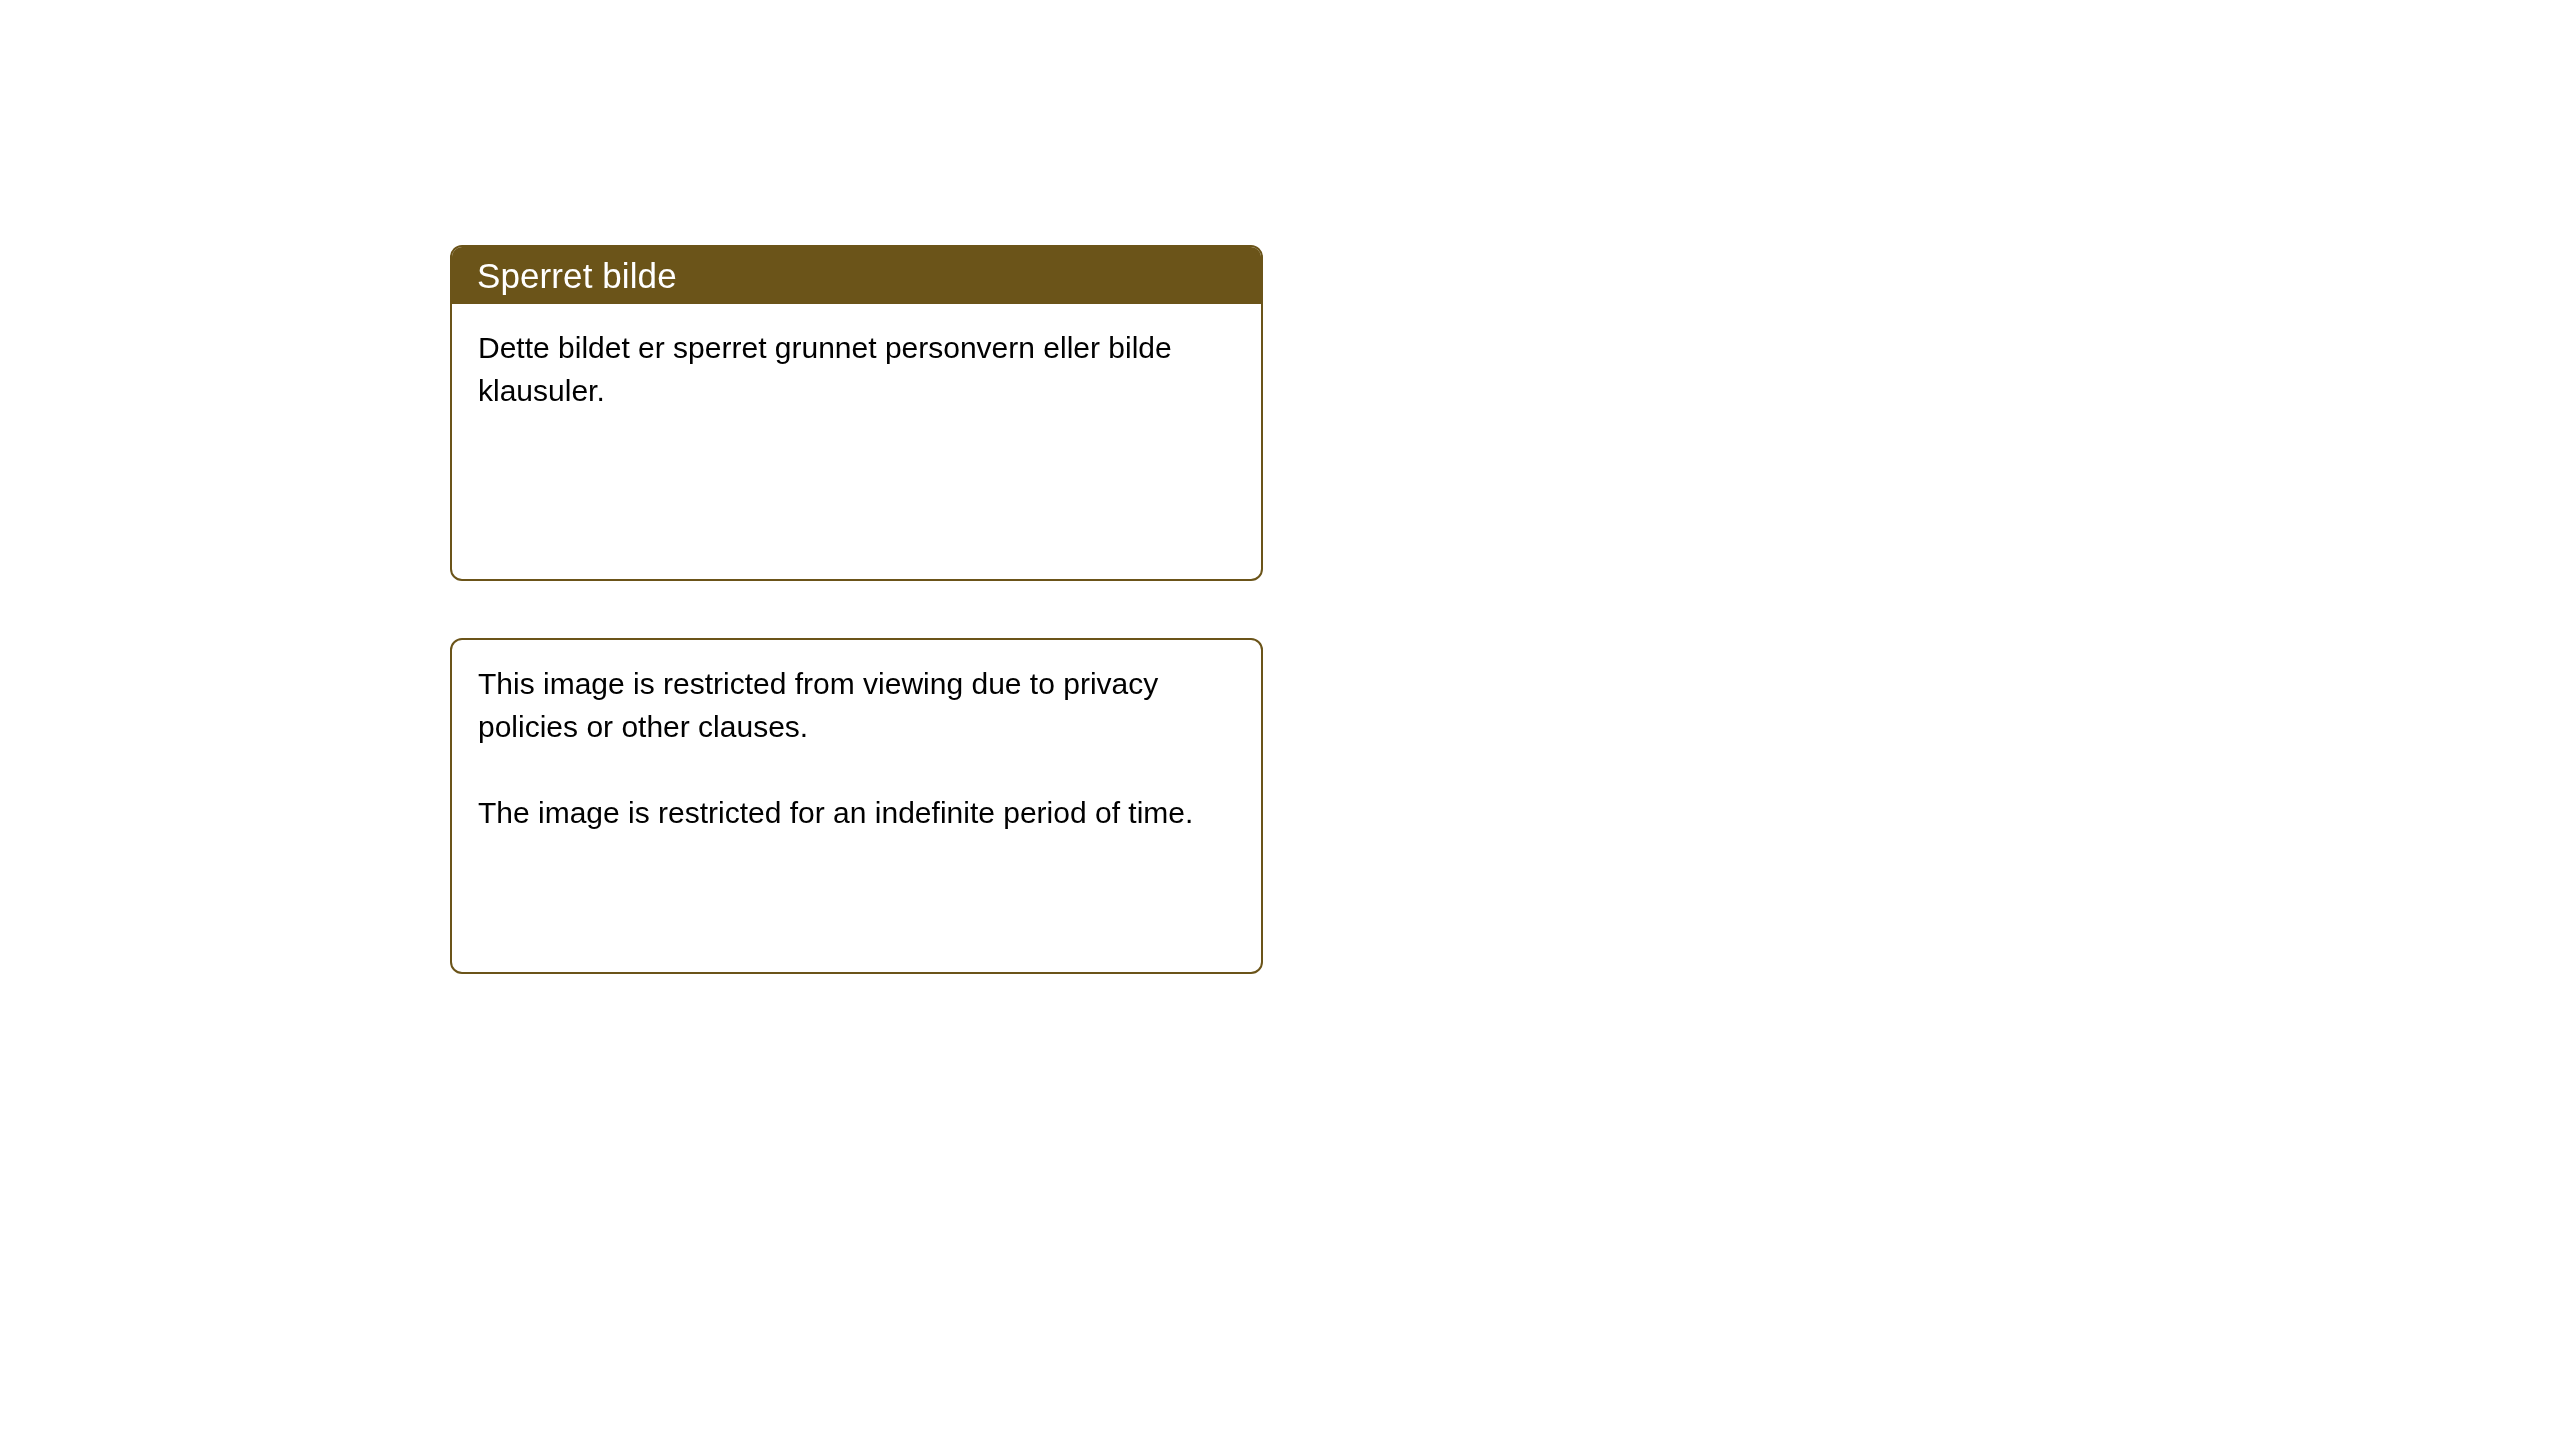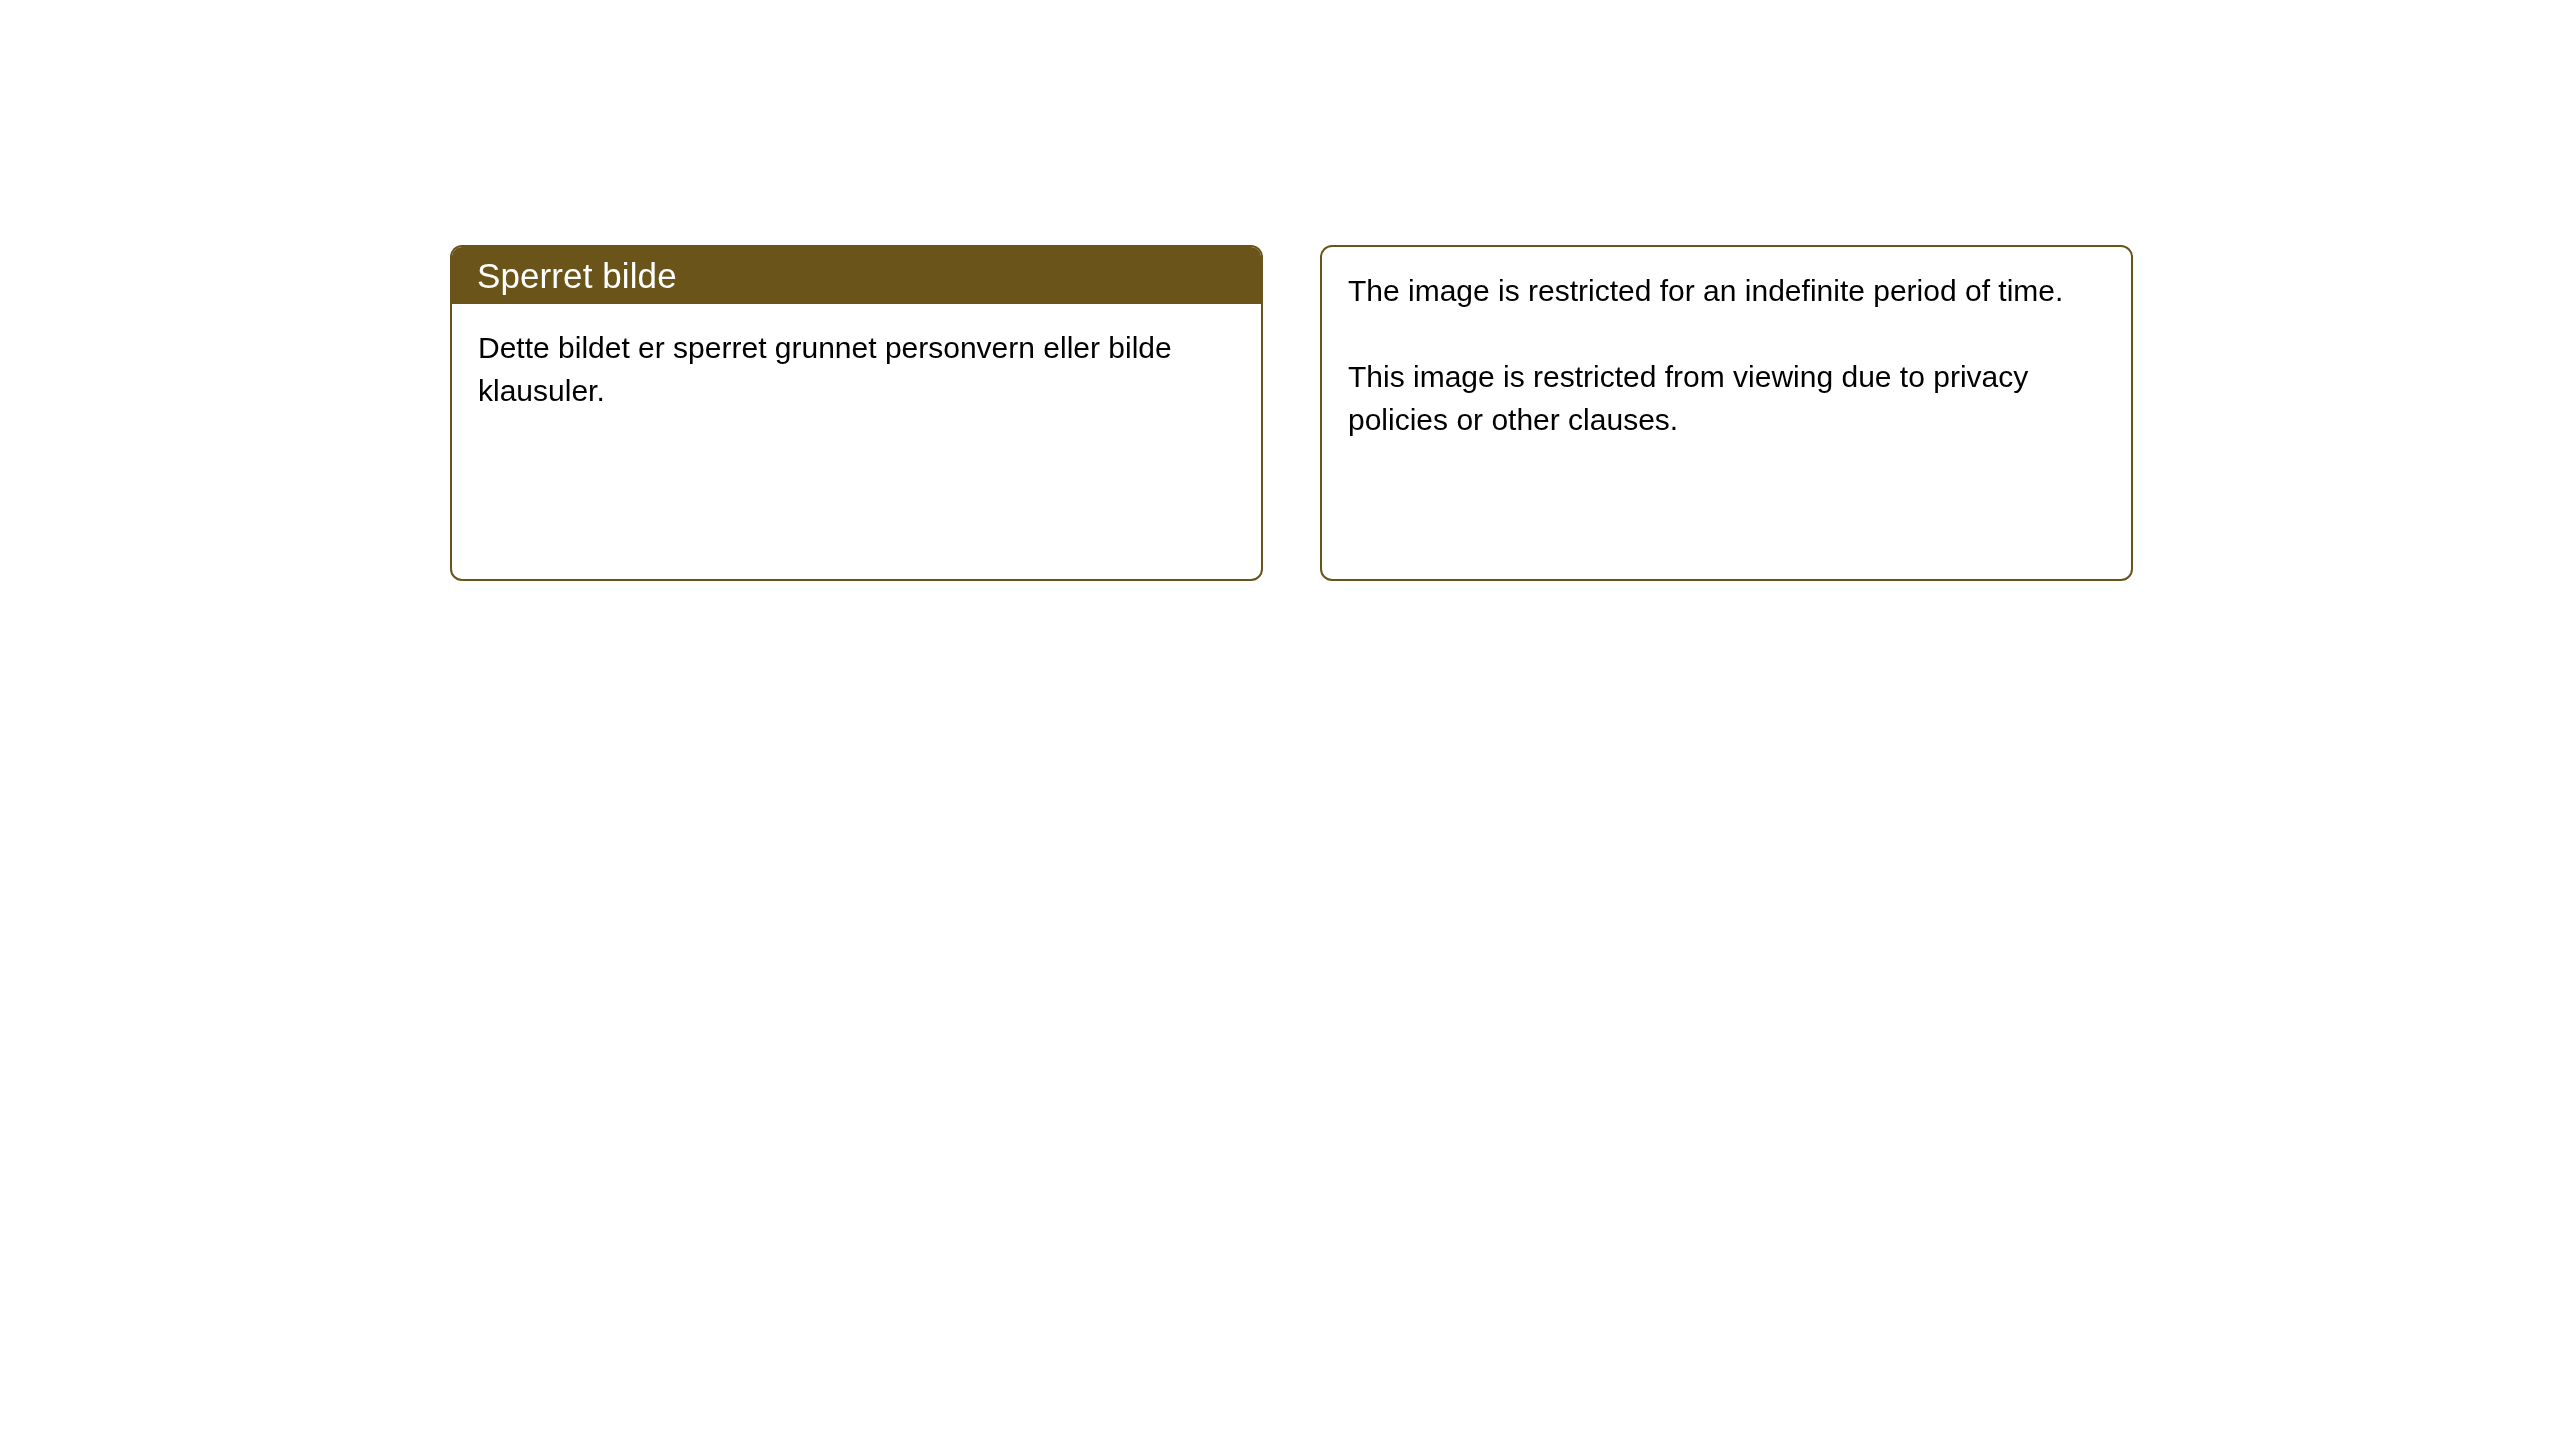--- a/index.html
+++ b/index.html
@@ -21,21 +21,21 @@
     width: 2560px;
     height: 1440px;
     background: #ffffff;
   }
 
   .notice-cards {
     position: absolute;
     left: 450px;
     top: 245px;
     display: flex;
-    flex-direction: row;
+    flex-direction: column;
     align-items: flex-start;
     gap: 57px;
   }
 
   .notice-card {
     width: 813px;
     height: 336px;
     box-sizing: border-box;
     background: #ffffff;
     border: 2px solid #6b5419;
@@ -96,20 +96,20 @@
       <header class="notice-card__header">
         <h2 class="notice-card__title">Sperret bilde</h2>
       </header>
       <div class="notice-card__body">
         <p class="notice-card__paragraph">Dette bildet er sperret grunnet personvern eller bilde klausuler.</p>
       </div>
     </section>
 
     <section class="notice-card">
       <div class="notice-card__body">
+        <p class="notice-card__paragraph">This image is restricted from viewing due to privacy policies or other clauses.</p>
         <p class="notice-card__paragraph">The image is restricted for an indefinite period of time.</p>
-        <p class="notice-card__paragraph">This image is restricted from viewing due to privacy policies or other clauses.</p>
       </div>
     </section>
 
   </div>
 
 </div>
 
 </body></html>

